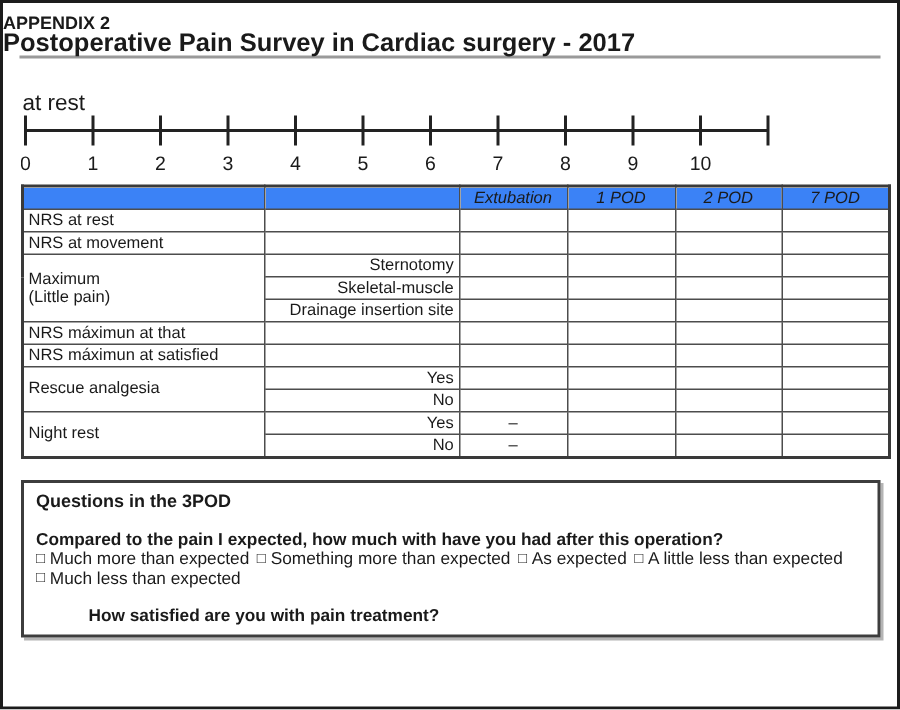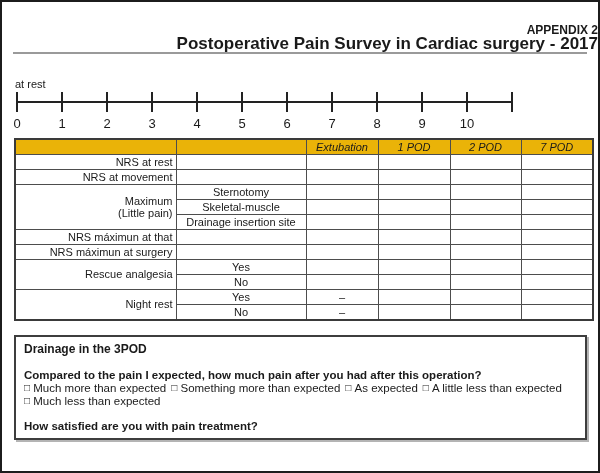--- a/index.html
+++ b/index.html
@@ -5,60 +5,60 @@
   html,body { margin:0; padding:0; background:#fff; }
   .page {
     position:relative; box-sizing:border-box;
     width:600px; height:473px;
     border:2px solid #1c1c1c; background:#fff;
     font-family:"Liberation Sans", sans-serif;
     color:#1a1a1a; overflow:hidden;
   }
 
   
-  .titles { text-align:right; padding-top:22px; }
+  .titles { text-align:left; padding-top:7px; }
   .t1 { font-size:12px; font-weight:bold; line-height:13px; }
   .t2 { font-size:17px; font-weight:bold; line-height:14px; }
   .title-rule { height:2px; background:#9a9a9a; margin:1px 11px 0 11px; }
 
   
   .ruler-wrap { margin:24px 0 0 12px; }
-  .ruler-label { font-size:11px; line-height:12px; margin:0 16px 1px 1px; }
+  .ruler-label { font-size:15px; line-height:12px; margin:0 16px 1px 1px; }
   svg.ruler { display:block; }
   svg.ruler text { font-family:"Liberation Sans", sans-serif; font-size:13px; fill:#1a1a1a; }
 
   
   table.survey {
     border-collapse:collapse; table-layout:fixed;
     width:578px; margin:5px 0 0 12px;
     font-size:11px; color:#1a1a1a;
   }
   table.survey th, table.survey td {
     border:1px solid #4d4d4d; padding:0 3px; height:14px;
     overflow:hidden; white-space:nowrap; line-height:13px;
   }
   table.survey { border:2px solid #3a3a3a; }
-  table.survey thead th { background:#eab308; height:14px; font-weight:normal; }
+  table.survey thead th { background:#3b82f6; height:14px; font-weight:normal; }
   th.pod { font-style:italic; text-align:center; font-size:11px; }
-  td.lbl { text-align:right; padding-left:5px; vertical-align:middle; }
+  td.lbl { text-align:left; padding-left:5px; vertical-align:middle; }
   td.lbl .lline { line-height:12px; }
-  td.sub { text-align:center;margin-top:28px; }
+  td.sub { text-align:right;margin-top:28px; }
   td.dash { text-align:center; }
 
   
   .qbox {
     box-sizing:border-box; margin:14px 11px 0 12px;
     border:2px solid #3d3d3d; background:#fff;
     box-shadow:2px 2px 0 #b4b4b4;
     padding:6px 8px 5px 8px;
     font-size:11.5px; line-height:13px;
   }
   .qtitle { font-weight:bold; font-size:12px; margin-bottom:13px; }
   .qblock { margin-bottom:12px; }
-  .qblock.last { margin-bottom:0; }
+  .qblock.last { margin-bottom:0;margin-left:35px; }
   .qtext { font-weight:bold; }
   .opts { }
   .opt { display:inline-block; margin-right:5px; white-space:nowrap; }
   .cb { font-size:10px; position:relative; top:-1px; }
 </style>
 </head>
 <body>
 
 <div class="page">
 
@@ -161,21 +161,21 @@
       </tr>
       <tr>
         <td class="lbl">NRS máximun at that</td>
         <td class="sub"></td>
         <td></td>
         <td></td>
         <td></td>
         <td></td>
       </tr>
       <tr>
-        <td class="lbl">NRS máximun at  surgery</td>
+        <td class="lbl">NRS máximun at  satisfied</td>
         <td class="sub"></td>
         <td></td>
         <td></td>
         <td></td>
         <td></td>
       </tr>
       <tr>
         <td class="lbl" rowspan="2">Rescue analgesia</td>
         <td class="sub">Yes</td>
         <td></td>
@@ -202,24 +202,24 @@
         <td class="sub">No</td>
         <td class="dash">–</td>
         <td></td>
         <td></td>
         <td></td>
       </tr>
     </tbody>
   </table>
 
   <div class="qbox">
-    <div class="qtitle">Drainage in the 3POD</div>
+    <div class="qtitle">Questions in the 3POD</div>
 
     <div class="qblock">
-      <div class="qtext">Compared to the pain I expected, how much pain after you had after this operation?</div>
+      <div class="qtext">Compared to the pain I expected, how much with have you had after this operation?</div>
       <div class="opts"><span class="opt"><span class="cb">□</span><span>&nbsp;Much more than expected</span></span><span class="opt"><span class="cb">□</span><span>&nbsp;Something more than expected</span></span><span class="opt"><span class="cb">□</span><span>&nbsp;As expected</span></span><span class="opt"><span class="cb">□</span><span>&nbsp;A little less than expected</span></span><span class="opt"><span class="cb">□</span><span>&nbsp;Much less than expected</span></span></div>
     </div>
 
     <div class="qblock">
     </div>
 
     <div class="qblock last">
       <div class="qtext">How satisfied are you with pain treatment?</div>
     </div>
   </div>

